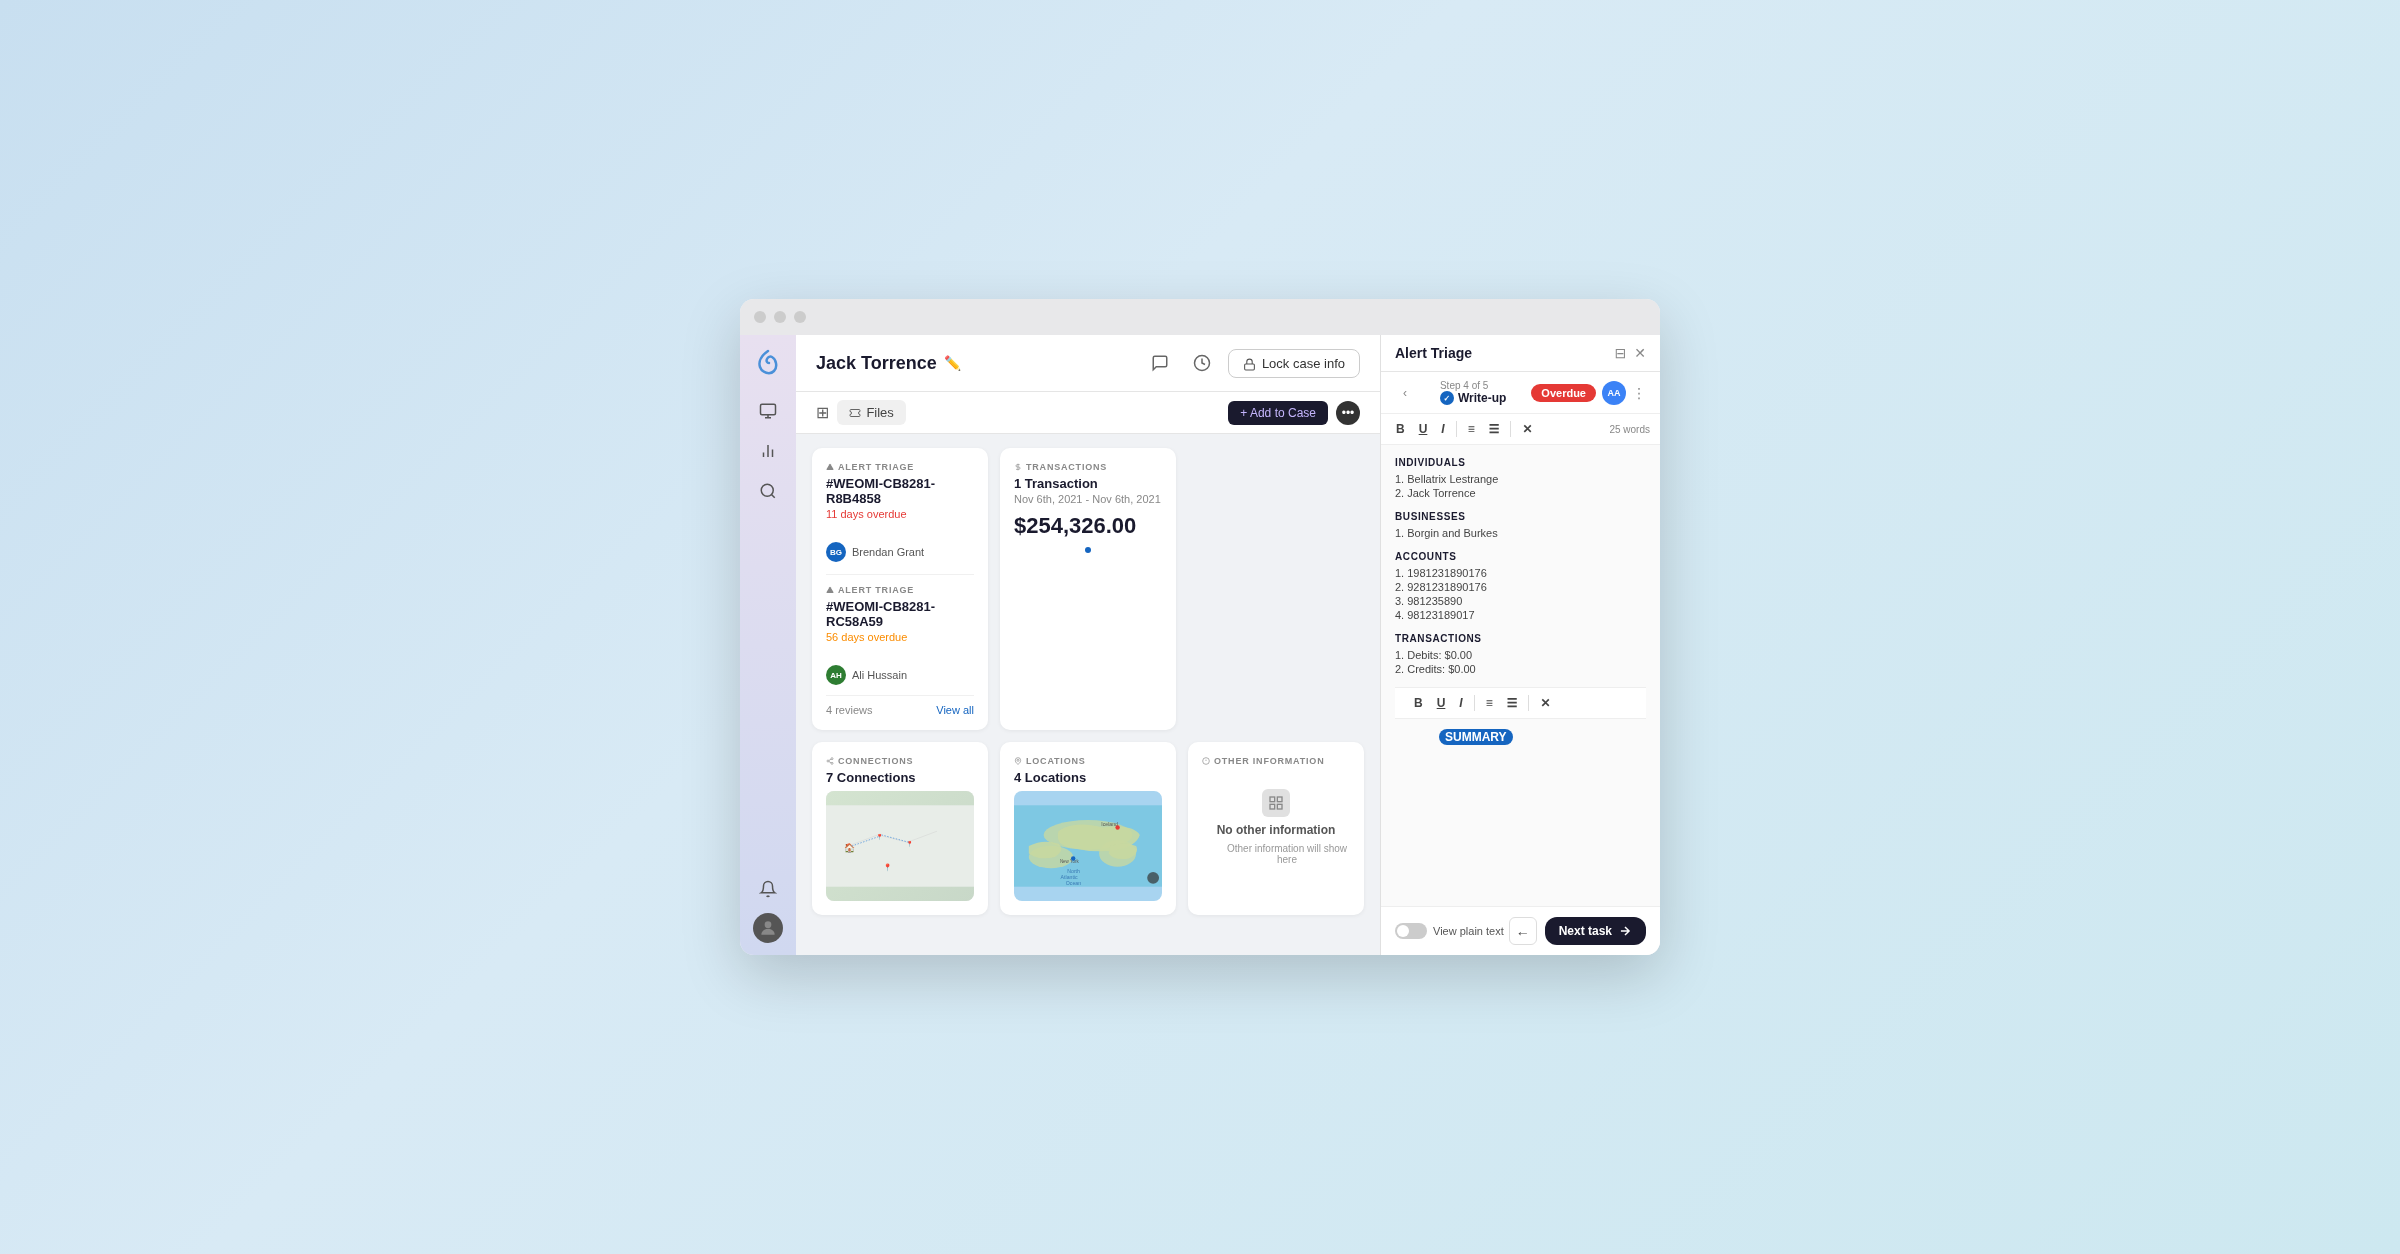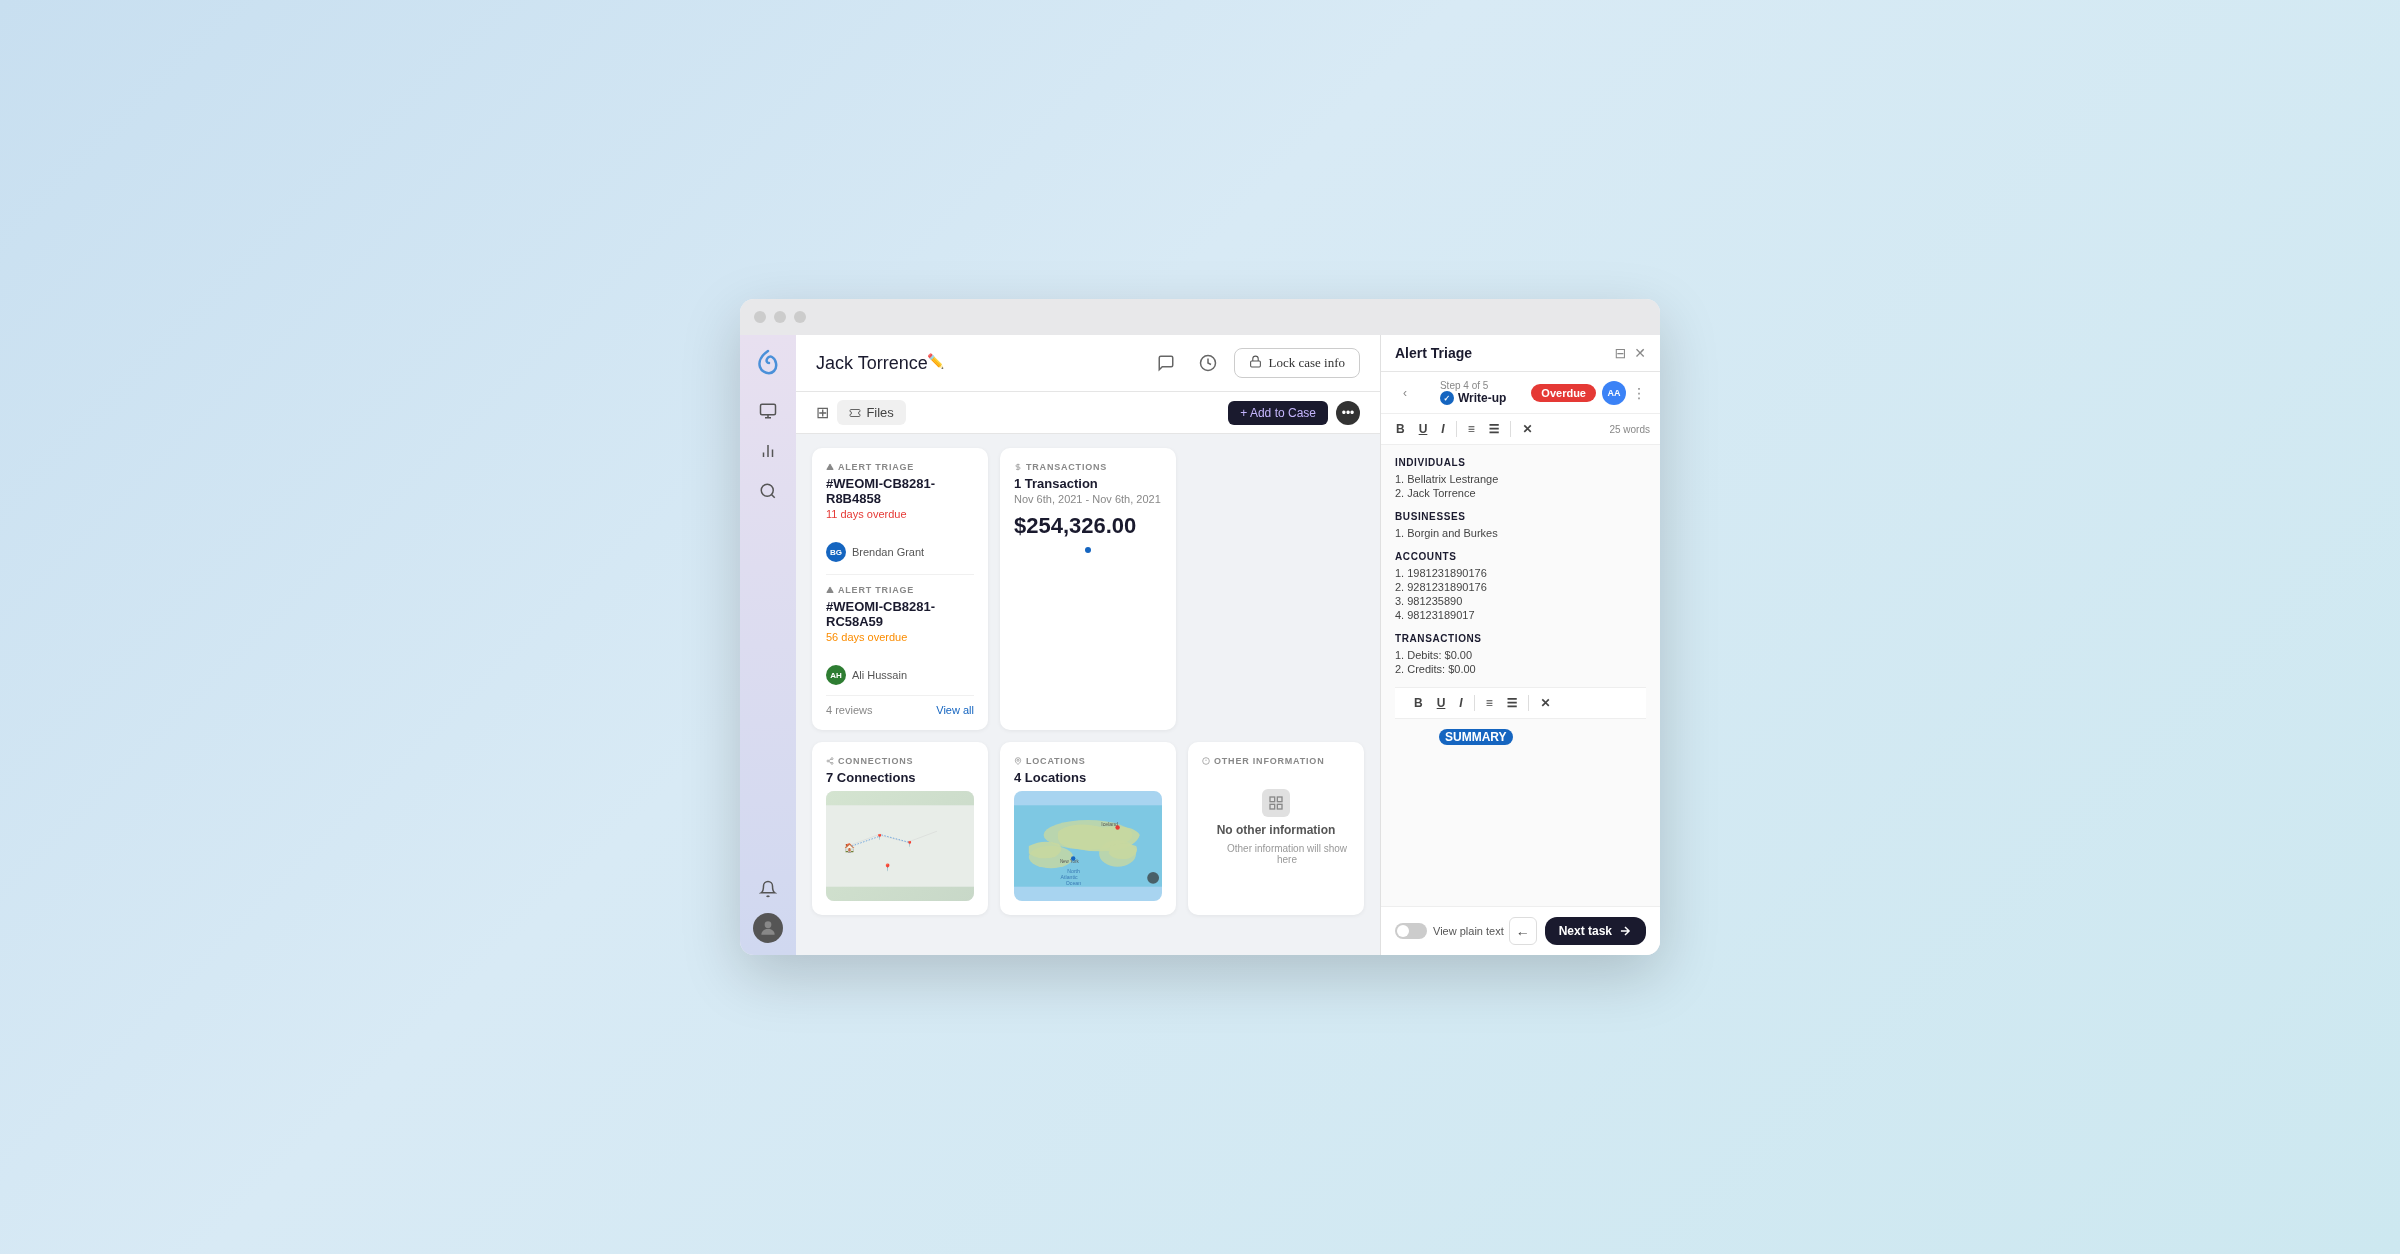--- a/index.html
+++ b/index.html
@@ -84,23 +84,24 @@
     .top-header {
       background: white;
       padding: 12px 20px;
       display: flex;
       align-items: center;
       justify-content: space-between;
       border-bottom: 1px solid #e5e5e5;
     }
     .case-title {
       display: flex;
-      align-items: flex-start;
+      align-items: center;
+      gap: 8px;
       font-size: 18px;
-      font-weight: 400;
+      font-weight: 700;
       color: #1a1a2e;
     }
     .edit-icon {
       color: #4a90d9;
       font-size: 14px;
       cursor: pointer;
     }
     .header-actions {
       display: flex;
       align-items: center;
@@ -109,31 +110,30 @@
     .header-icon-btn {
       width: 32px; height: 32px;
       display: flex; align-items: center; justify-content: center;
       cursor: pointer;
       color: #666;
       font-size: 16px;
       border-radius: 6px;
     }
     .lock-btn {
       display: flex;
-      align-items: flex-start;
+      align-items: flex-end;
       gap: 6px;
       padding: 6px 14px;
       border: 1.5px solid #ccc;
       border-radius: 8px;
       background: white;
       cursor: pointer;
       font-size: 13px;
       font-weight: 500;
       color: #333;
-      font-family: Liberation Serif, serif;
     }
     
     .toolbar {
       background: white;
       padding: 8px 20px;
       display: flex;
       align-items: center;
       justify-content: space-between;
       border-bottom: 1px solid #e5e5e5;
     }

